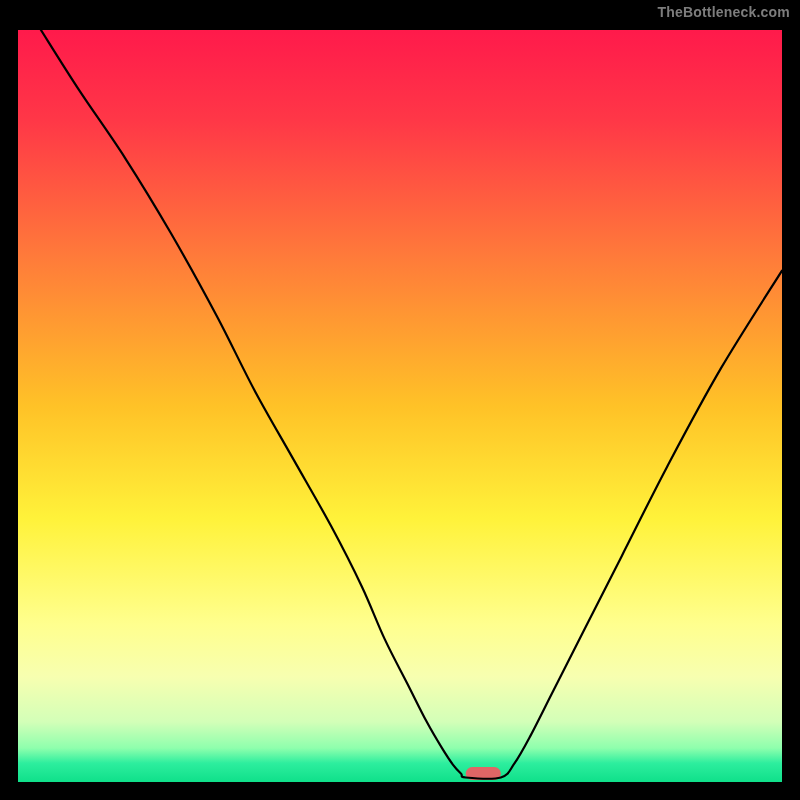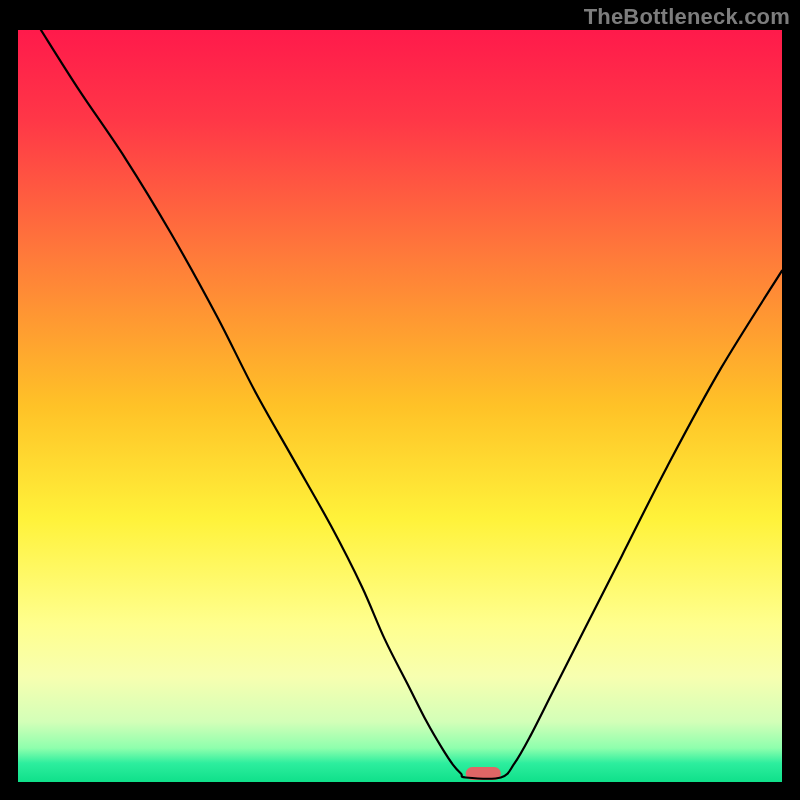--- a/index.html
+++ b/index.html
@@ -8,21 +8,21 @@
     position: relative;
     width: 800px;
     height: 800px;
     background: #000;
   }
   .watermark {
     position: absolute;
     top: 4px;
     right: 10px;
     font-family: Arial, sans-serif;
-    font-size: 22px;
+    font-size: 14px;
     font-weight: 600;
     color: #7d7d7d;
     z-index: 10;
     letter-spacing: 0.2px;
     margin-left: 12px;
   }
   .plot {
     position: absolute;
     left: 18px;
     top: 30px;

